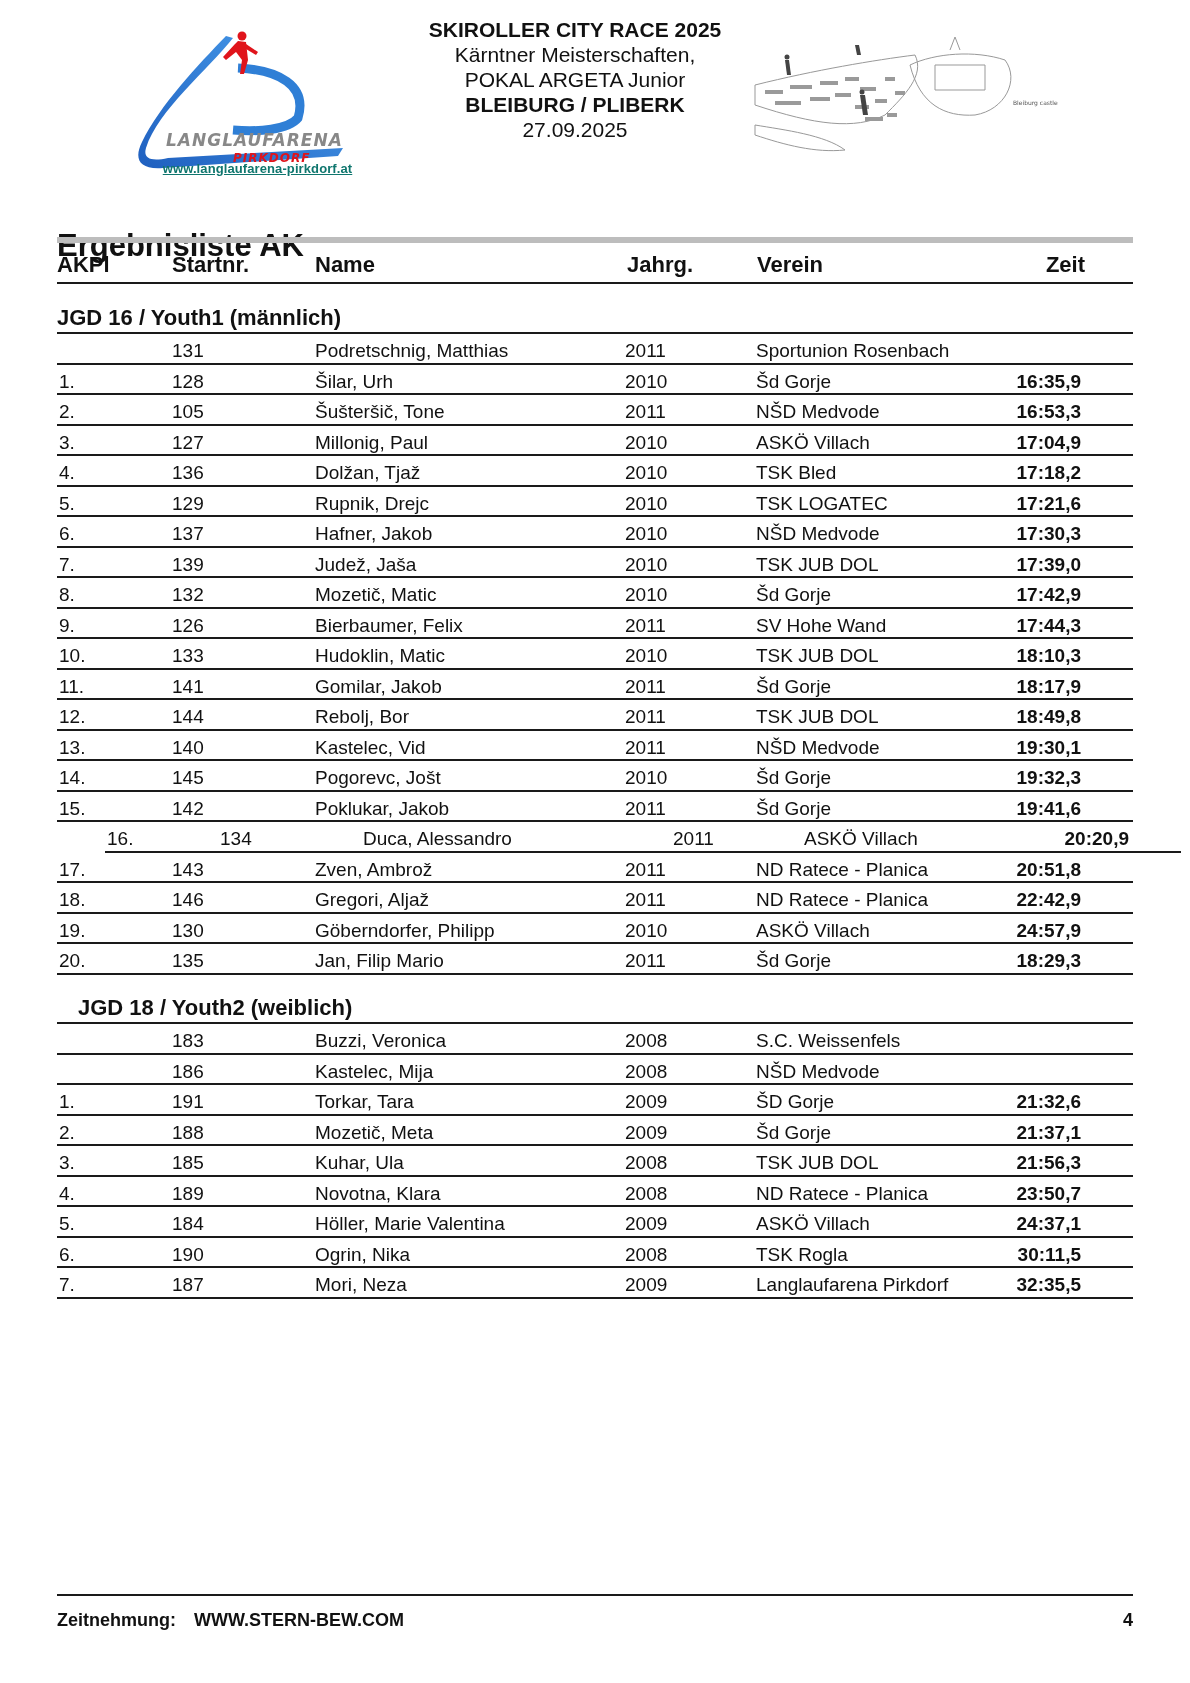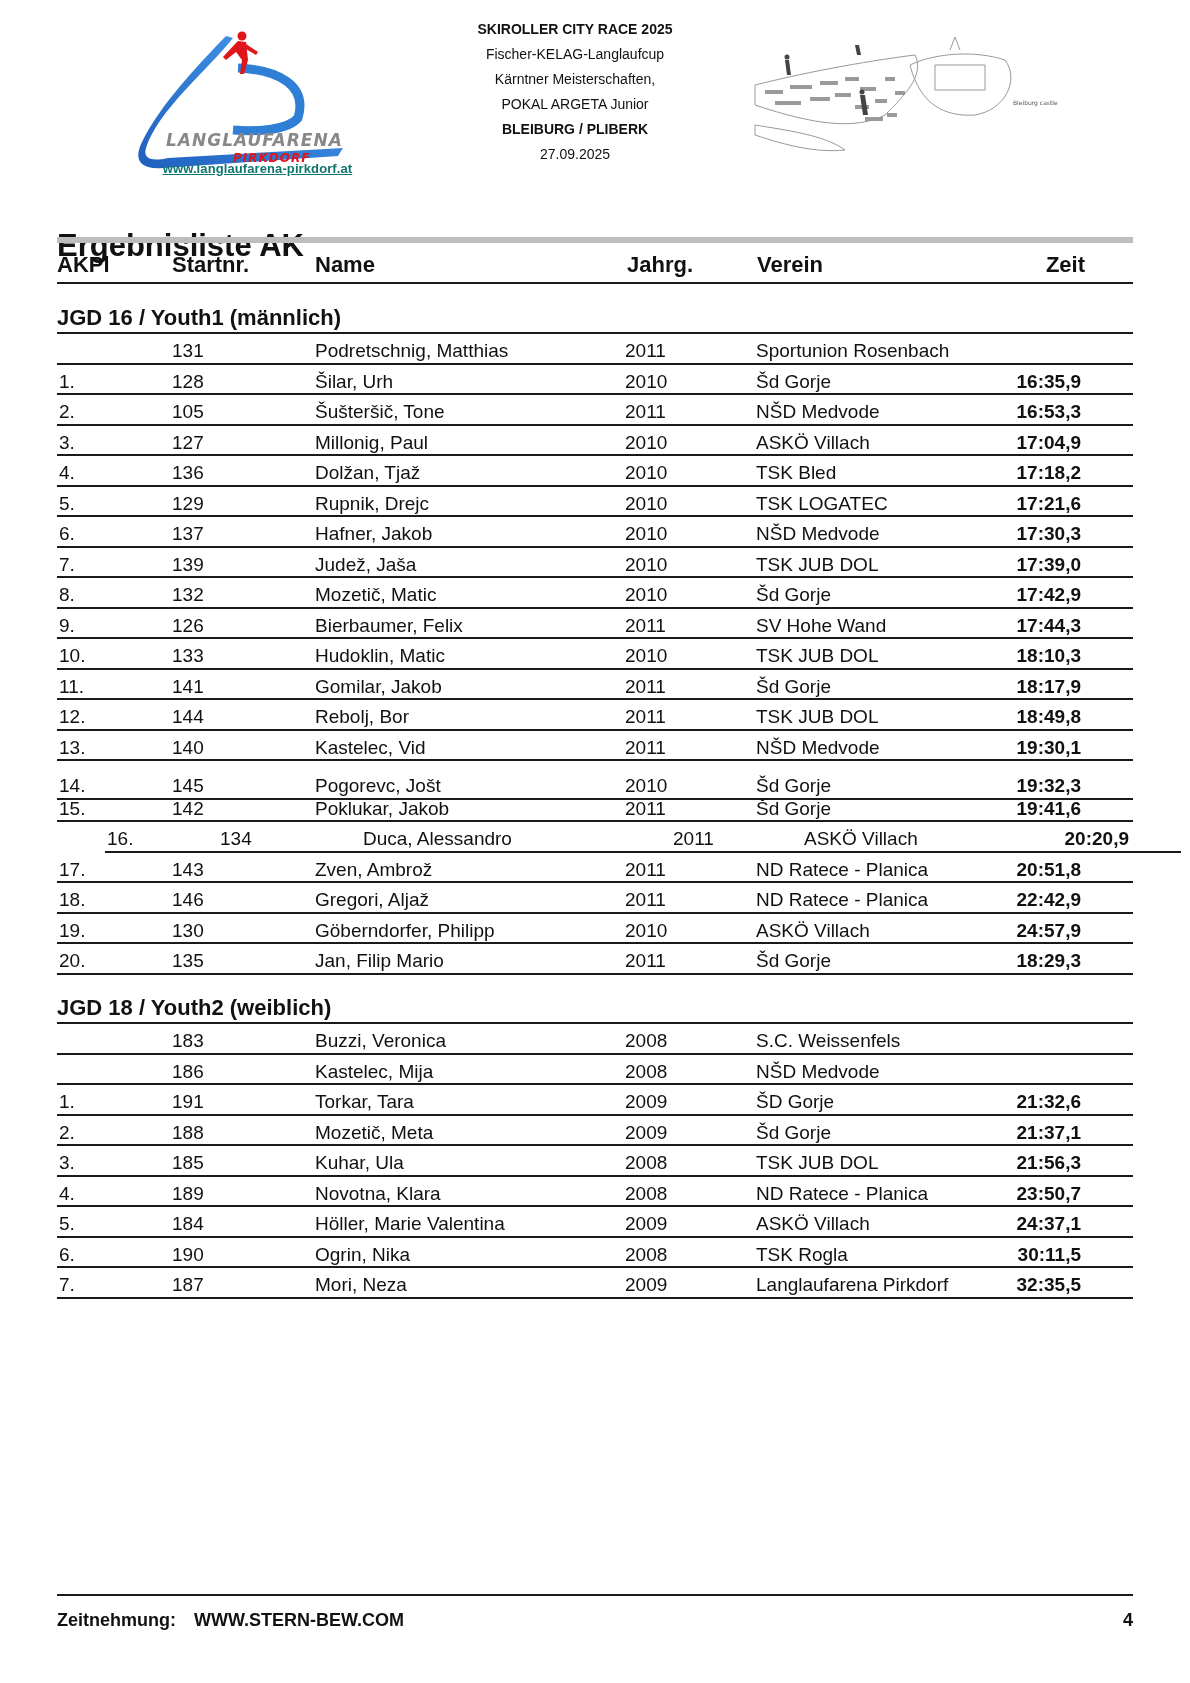--- a/index.html
+++ b/index.html
@@ -2,21 +2,21 @@
 <html><head>
 <meta charset="utf-8">
 <style>
   html, body { margin:0; padding:0; background:#ffffff; }
   body { width:1190px; height:1683px; position:relative; overflow:hidden;
          font-family:"Liberation Sans", sans-serif; color:#111; }
   .abs { position:absolute; }
   
   #logo-left { left:138px; top:30px; width:235px; height:150px; }
   #logo-url { left:140px; top:161px; width:235px; text-align:center; font-size:13px; font-weight:bold; text-decoration:underline; color:#0f766e; letter-spacing:0.1px; }
-  #event-block { left:400px; top:17px; width:350px; text-align:center; font-size:14px; line-height:25px; }
+  #event-block { left:400px; top:17px; width:350px; text-align:center; font-size:21px; line-height:25px; }
   #event-block .b { font-weight:bold; }
   #logo-right { left:735px; top:35px; width:325px; height:130px; }
   #page-title { left:57px; top:192px; font-size:31px; font-weight:bold;margin-top:36px; }
   #gray-bar { left:57px; top:237px; width:1076px; height:6px; background:#bdbdbd; }
   .hdr { top:252px; font-size:22px; font-weight:bold;text-align:right; }
   .hline { position:absolute; left:57px; width:1076px; height:2px; background:#1a1a1a; }
   .section-title { position:absolute; left:57px; font-size:22px; font-weight:bold; }
   .row { position:absolute; left:57px; width:1076px; height:30.5px; font-size:19px; }
   .row span { position:absolute; top:6px; white-space:nowrap; }
   .c-rank { left:2px; }
@@ -55,21 +55,20 @@
     </g>
 
     <text x="28" y="116" font-family="DejaVu Sans, sans-serif" font-weight="bold" font-size="17" fill="#888" font-style="italic" letter-spacing="1">LANGLAUFARENA</text>
     <text x="95" y="132" font-family="DejaVu Sans, sans-serif" font-weight="bold" font-size="12" fill="#e0141b" font-style="italic" letter-spacing="1">PIRKDORF</text>
   </svg>
 </div>
 <div id="logo-url" class="abs">www.langlaufarena-pirkdorf.at</div>
 
 <div id="event-block" class="abs">
   <div class="b">SKIROLLER CITY RACE 2025</div>
-  <div>Fischer-KELAG-Langlaufcup</div>
   <div>Kärntner Meisterschaften,</div>
   <div>POKAL ARGETA Junior</div>
   <div class="b">BLEIBURG / PLIBERK</div>
   <div>27.09.2025</div>
 </div>
 
 <div id="logo-right" class="abs">
   <svg width="325" height="130" viewBox="0 0 325 130">
     <g fill="none" stroke="#999" stroke-width="1">
       <path d="M20 50 C80 35,140 25,180 20 C190 40,170 60,150 80 C120 95,80 90,20 70 Z"></path>
@@ -238,21 +237,21 @@
     </div>
     <div class="row" style="top: 730.5px;">
       <span class="c-rank">13.</span>
       <span class="c-bib">140</span>
       <span class="c-name">Kastelec, Vid</span>
       <span class="c-year">2011</span>
       <span class="c-club">NŠD Medvode</span>
       <span class="c-time">19:30,1</span>
       <div class="rline"></div>
     </div>
-    <div class="row" style="top: 761px; margin-top: 8px;">
+    <div class="row" style="top: 761px;">
       <span class="c-rank">14.</span>
       <span class="c-bib">145</span>
       <span class="c-name">Pogorevc, Jošt</span>
       <span class="c-year">2010</span>
       <span class="c-club">Šd Gorje</span>
       <span class="c-time">19:32,3</span>
       <div class="rline"></div>
     </div>
     <div class="row" style="top: 791.5px;">
       <span class="c-rank">15.</span>
@@ -301,21 +300,21 @@
     </div>
     <div class="row" style="top: 944px;">
       <span class="c-rank">20.</span>
       <span class="c-bib">135</span>
       <span class="c-name">Jan, Filip Mario</span>
       <span class="c-year">2011</span>
       <span class="c-club">Šd Gorje</span>
       <span class="c-time">18:29,3</span>
       <div class="rline"></div>
     </div>
-    <div class="section-title" style="top: 995px;">JGD 18 / Youth2 (weiblich)</div>
+    <div class="section-title" style="top: 995px; margin-left: 21px;">JGD 18 / Youth2 (weiblich)</div>
     <div class="hline" style="top: 1022px;"></div>
     <div class="row" style="top: 1024px;">
       <span class="c-rank"></span>
       <span class="c-bib">183</span>
       <span class="c-name">Buzzi, Veronica</span>
       <span class="c-year">2008</span>
       <span class="c-club">S.C. Weissenfels</span>
       <span class="c-time"></span>
       <div class="rline"></div>
     </div>

